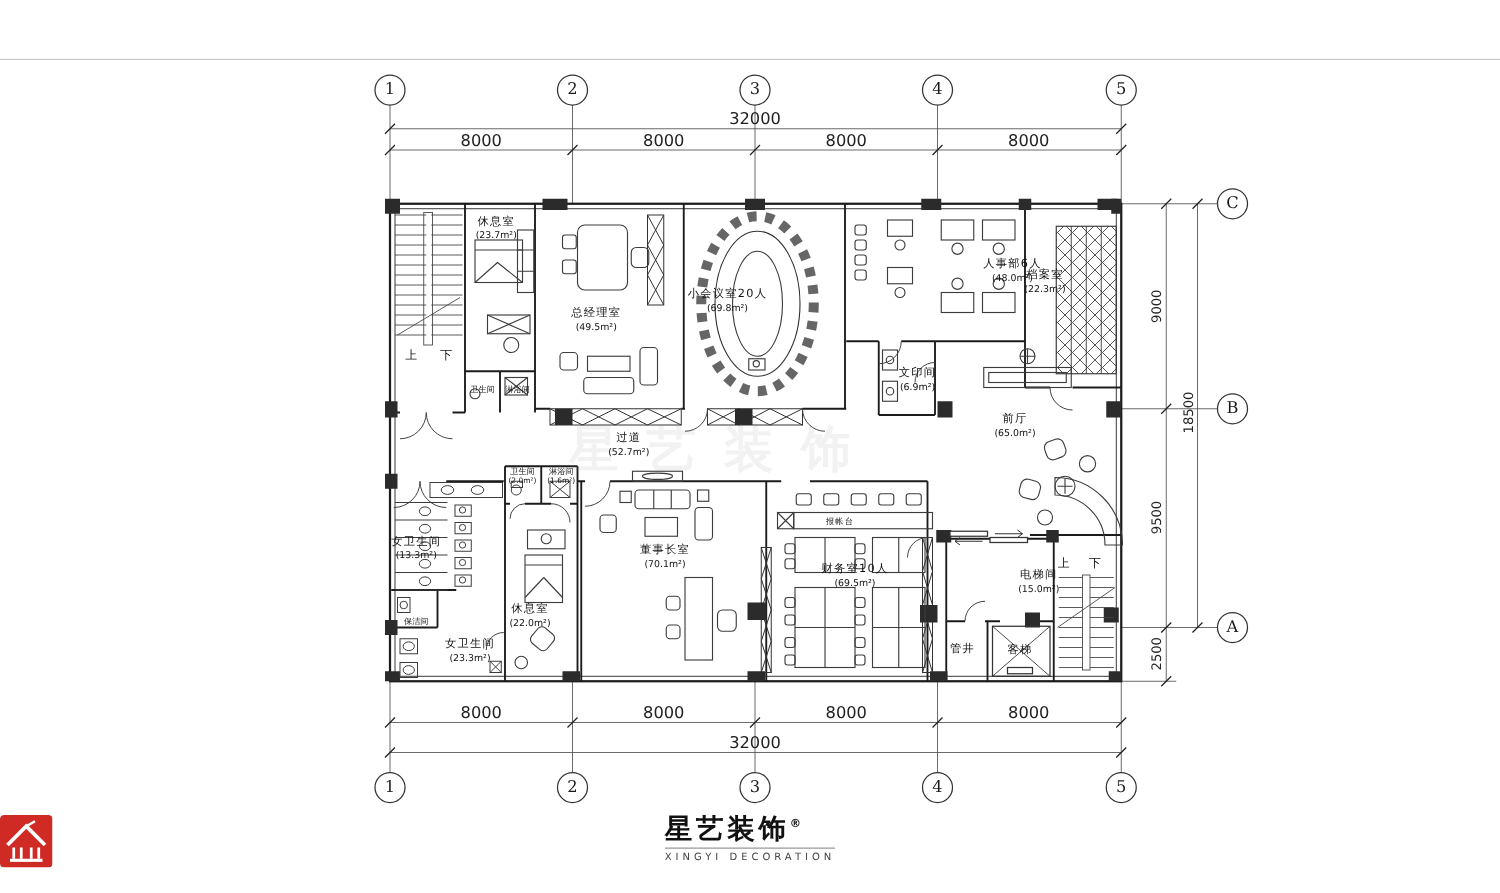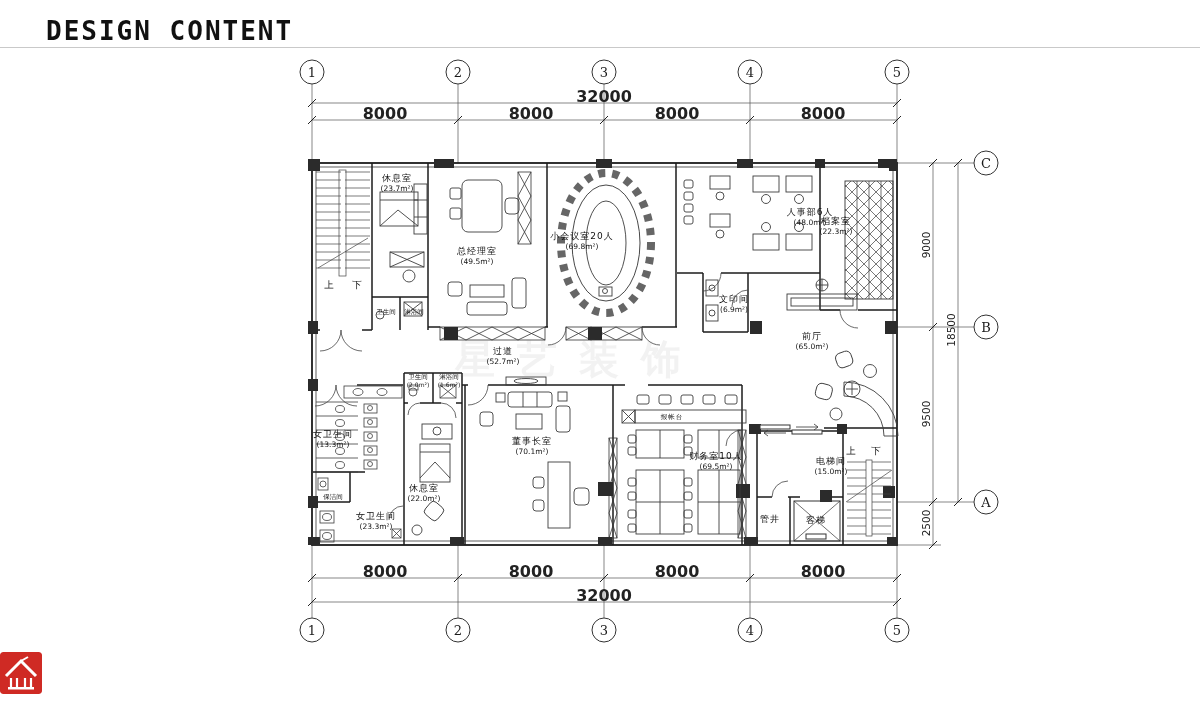--- a/index.html
+++ b/index.html
@@ -8,21 +8,21 @@
   
   #hdr{position:absolute;left:46px;top:16px;display:flex;align-items:baseline;gap:18px;}
   #hdr .en{font-family:"DejaVu Sans Mono",monospace;font-weight:bold;font-size:26px;letter-spacing:2px;color:#111;}
   #hdr .cn{font-family:"DejaVu Serif",serif;font-size:20px;letter-spacing:3px;color:#222;}
   #hdr-rule{position:absolute;left:0;top:47px;width:1200px;height:1px;background:#c9c9c9;}
   
   .bub{position:absolute;width:23px;height:23px;border:1px solid #333;border-radius:50%;background:#fff;
        display:flex;align-items:center;justify-content:center;font-size:13px;font-family:"DejaVu Serif",serif;
        transform:translate(-50%,-50%);z-index:5;}
   
-  .dim{position:absolute;transform:translate(-50%,-50%);font-size:16px;color:#222;white-space:nowrap;z-index:4;font-weight:bold;}
+  .dim{position:absolute;transform:translate(-50%,-50%);font-size:13px;color:#222;white-space:nowrap;z-index:4;}
   .dimv{position:absolute;transform:translate(-50%,-50%) rotate(-90deg);font-size:10.5px;color:#222;white-space:nowrap;z-index:4;}
   
   .rlbl{position:absolute;transform:translate(-50%,-50%);display:flex;flex-direction:column;align-items:center;
         white-space:nowrap;line-height:1.25;color:#111;z-index:3;text-align:center;}
   .rlbl .nm{font-size:9px;letter-spacing:1px;}
   .rlbl .area{font-size:7.5px;letter-spacing:0;}
   .rlbl.sm .nm{font-size:6.5px;letter-spacing:0;}
   .rlbl.sm .area{font-size:6px;}
   .rlbl.tiny .nm{font-size:6.5px;}
   .stair-lbl{position:absolute;transform:translate(-50%,-50%);font-size:9.5px;color:#111;z-index:3;}
@@ -36,21 +36,20 @@
   #logo-cn{font-size:22px;font-weight:bold;letter-spacing:3px;color:#111;font-family:"DejaVu Sans",sans-serif;line-height:1.1;}
   #logo-cn sup{font-size:9px;}
   #logo-en{font-size:8px;letter-spacing:3.2px;color:#444;margin-top:2px;border-top:1px solid #999;padding-top:2px;}
   svg{position:absolute;left:0;top:0;z-index:1;}
 </style>
 </head>
 <body>
 <div id="canvas">
 
 <div id="hdr">
-  <span class="en">DESIGN CONTENT</span>
 </div>
 <div id="hdr-rule"></div>
 
 <div id="wm">星艺装饰</div>
 
 <svg width="1200" height="714" viewBox="0 0 1200 714">
   <defs>
     <pattern id="xh" width="12" height="12" patternUnits="userSpaceOnUse">
       <path d="M0 0L12 12M12 0L0 12" stroke="#555" stroke-width="0.8"></path>
     </pattern>
@@ -436,21 +435,21 @@
   <span class="area">(1.6m²)</span>
 </div>
 <div class="rlbl" style="left:424px;top:493px">
   <span class="nm">休息室</span>
   <span class="area">(22.0m²)</span>
 </div>
 <div class="rlbl" style="left:532px;top:446px">
   <span class="nm">董事长室</span>
   <span class="area">(70.1m²)</span>
 </div>
-<div class="rlbl" style="left:716px;top:461px">
+<div class="rlbl" style="left:684px;top:461px">
   <span class="nm">财务室10人</span>
   <span class="area">(69.5m²)</span>
 </div>
 <div class="rlbl tiny" style="left:672px;top:417px">
   <span class="nm">报帐台</span>
 </div>
 <div class="rlbl" style="left:831px;top:466px">
   <span class="nm">电梯间</span>
   <span class="area">(15.0m²)</span>
 </div>
@@ -467,15 +466,19 @@
 <span class="stair-lbl" style="left:876px;top:451px">下</span>
 
 <div id="logo">
   <svg id="logo-icon" viewBox="0 0 42 42">
     <rect x="0" y="0" width="42" height="42" rx="3" fill="#cf2a24"></rect>
     <path d="M6 24L21 9L36 24" fill="none" stroke="#fff" stroke-width="3"></path>
     <path d="M21 9L28 5" fill="none" stroke="#fff" stroke-width="2"></path>
     <path d="M11 26V35M17 26V35M25 26V35M31 26V35" stroke="#fff" stroke-width="2.2"></path>
     <rect x="8" y="35" width="26" height="2.5" fill="#fff"></rect>
   </svg>
+  <div id="logo-text">
+    <span id="logo-cn"><span>星艺装饰</span><sup>®</sup></span>
+    <span id="logo-en">XINGYI DECORATION</span>
+  </div>
 </div>
 
 </div>
 
 </body></html>

